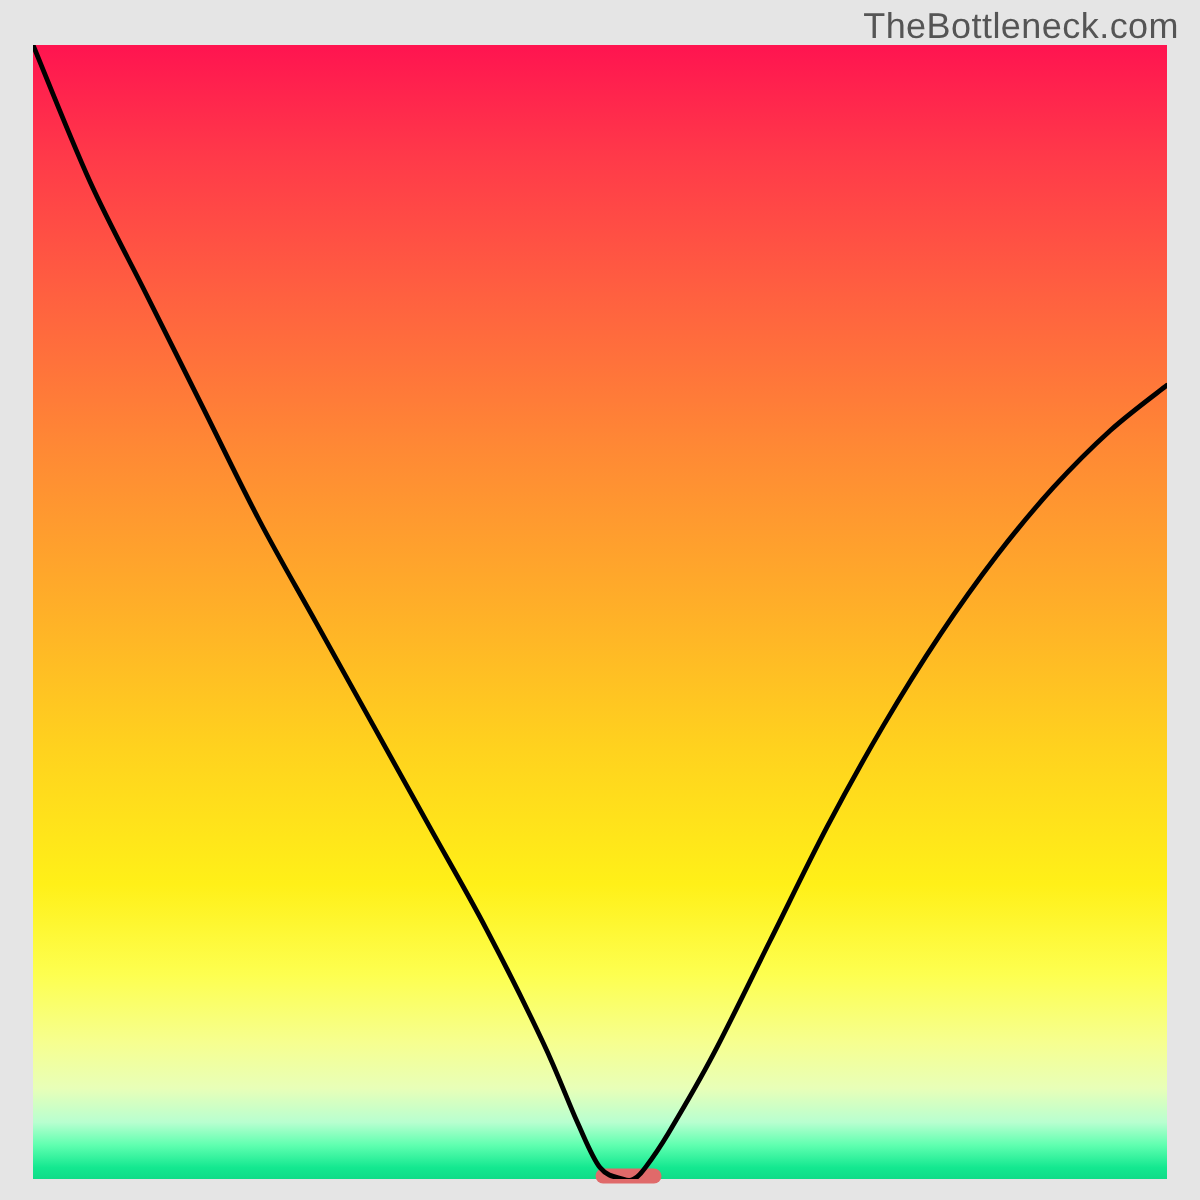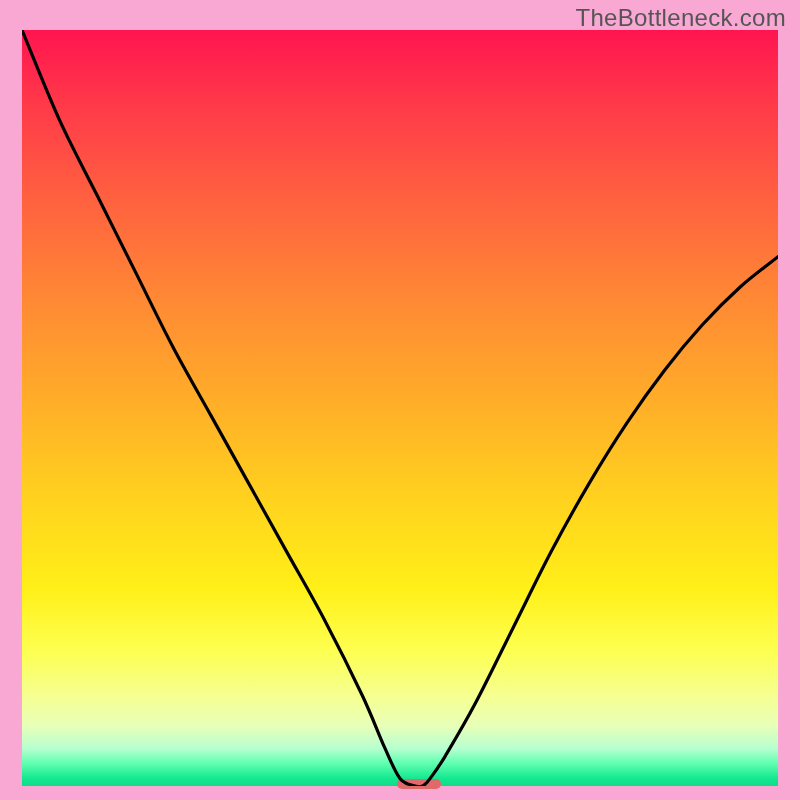--- a/index.html
+++ b/index.html
@@ -8,21 +8,21 @@
     width: 800px;
     height: 800px;
     overflow: hidden;
     background: #000;
     font-family: Arial, Helvetica, sans-serif;
   }
   .frame {
     position: relative;
     width: 800px;
     height: 800px;
-    background: #f9a8d4;
+    background: #e5e5e5;
   }
   .watermark {
     position: absolute;
     top: 4px;
     right: 14px;
     color: #555;
     font-size: 24px;
     font-weight: 500;
     letter-spacing: 0.3px;
     z-index: 20;

